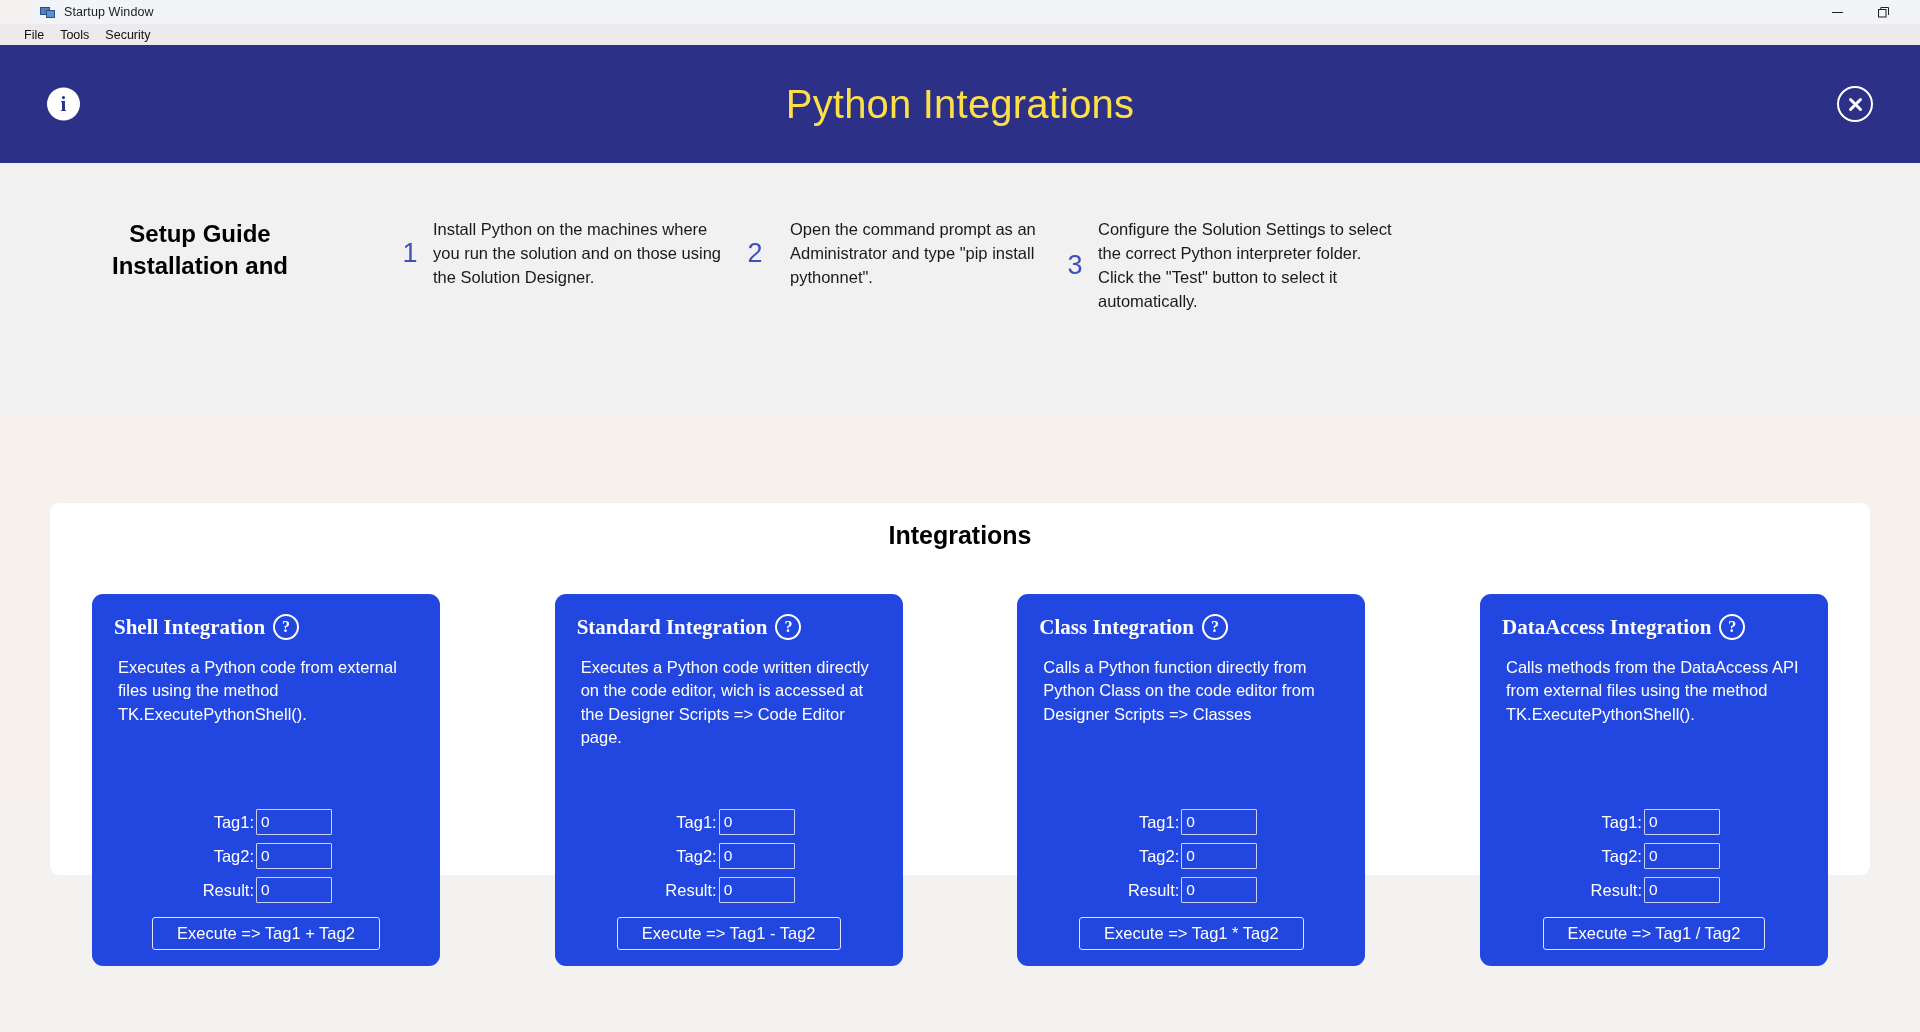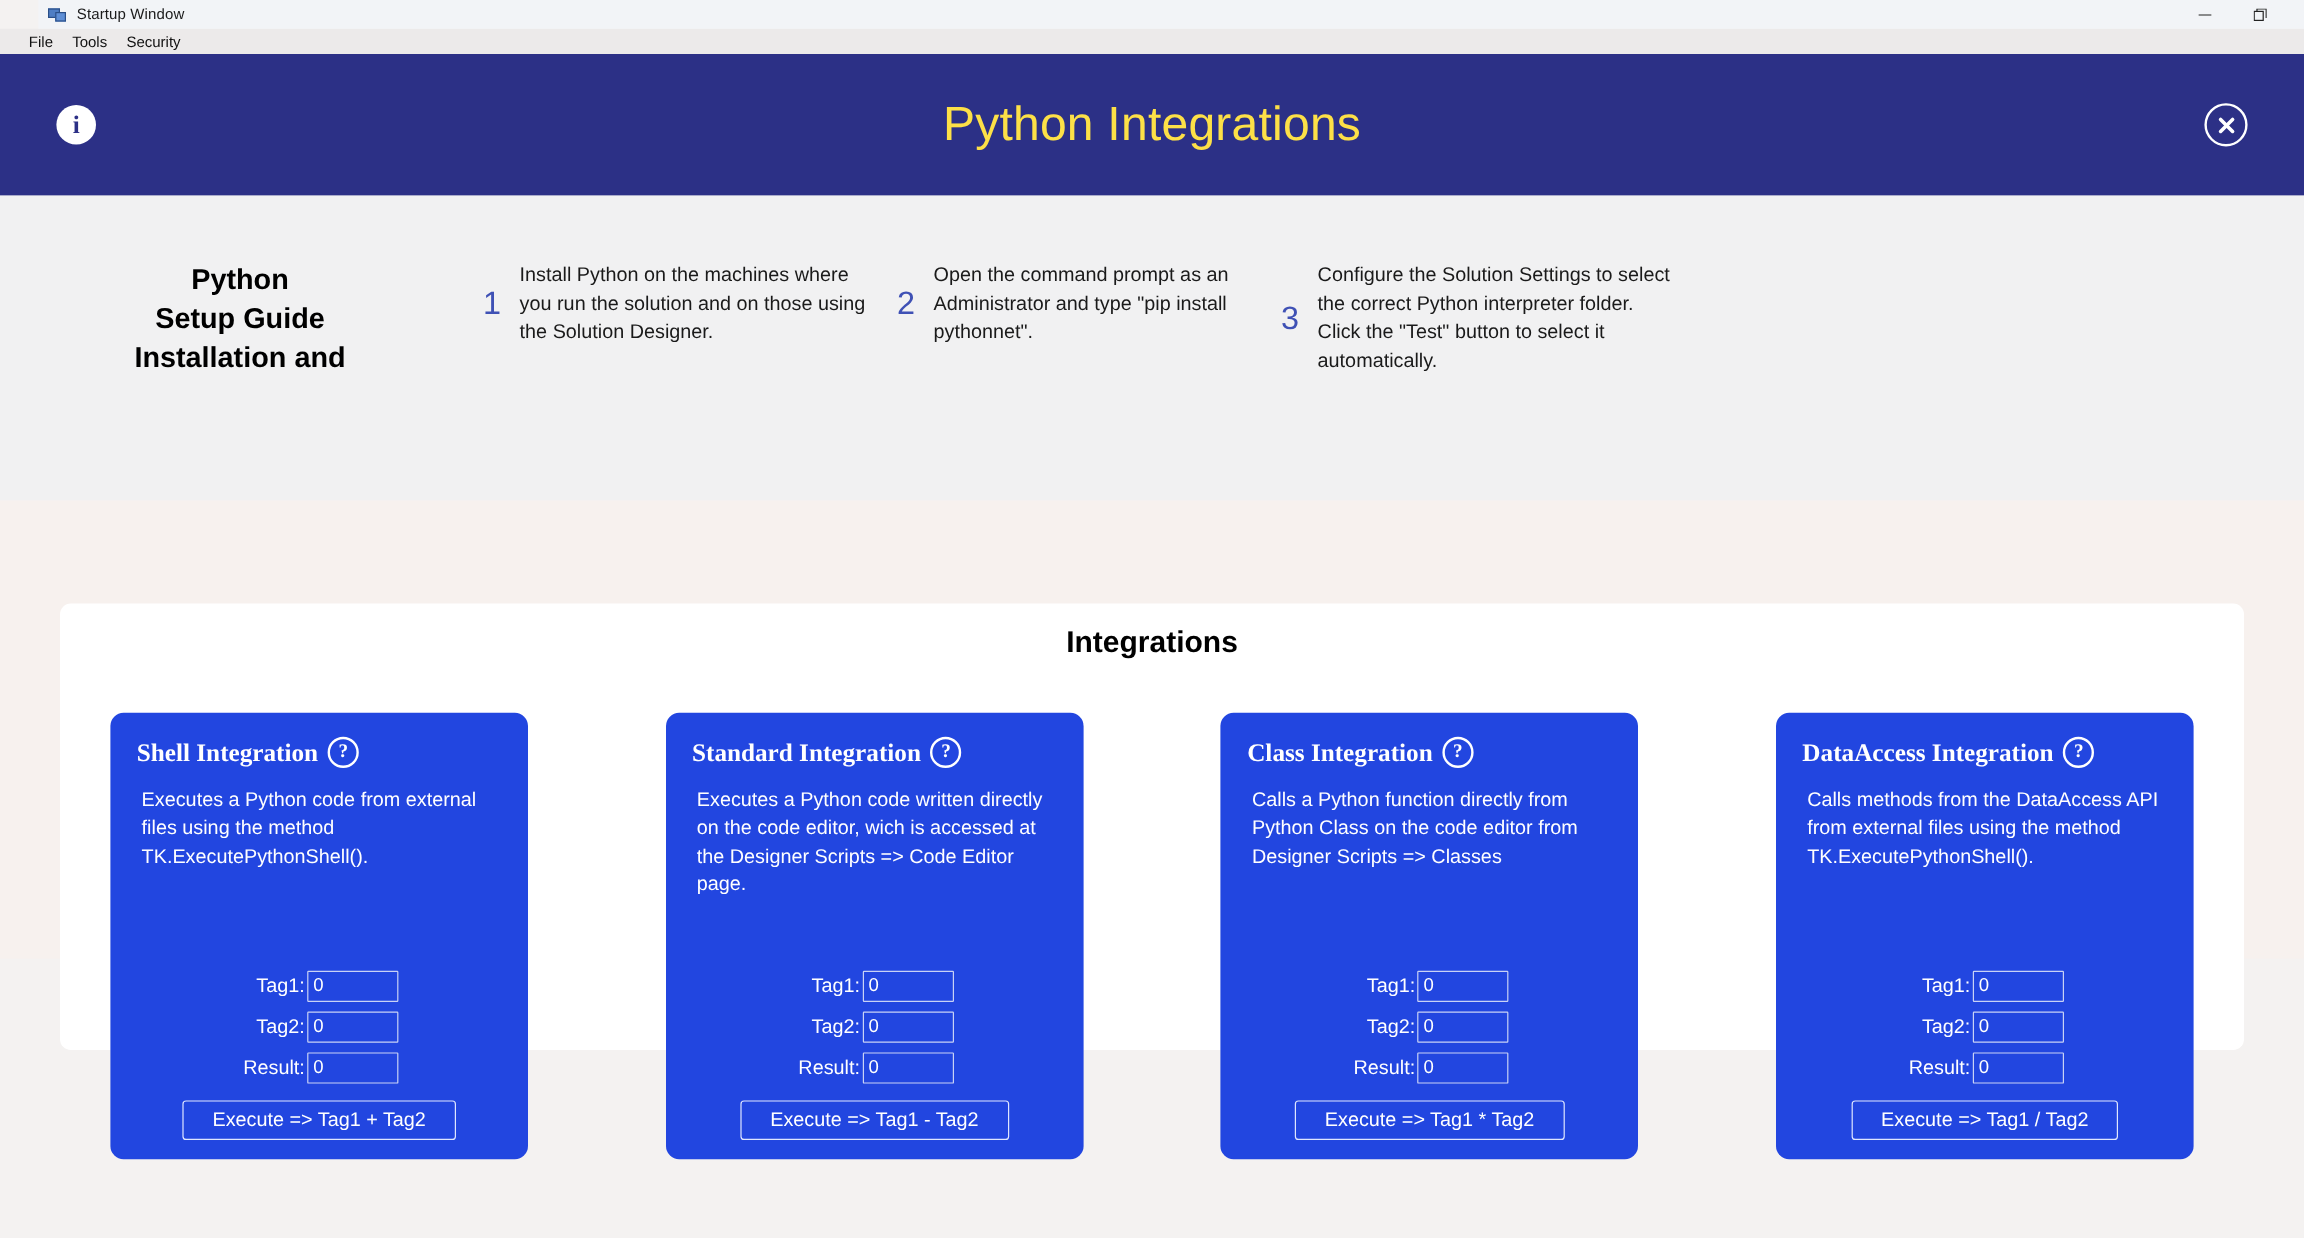--- a/index.html
+++ b/index.html
@@ -105,21 +105,21 @@
     font-size: 27px; color: #3f51b5; font-weight: 400;
     width: 20px; text-align: center; flex: none;
   }
   .step-text {
     font-size: 16.5px; color: #1a1a1a; line-height: 1.45;
   }
   .step1 { width: 345px; }
   .step2 { width: 320px; }
   .step3 { width: 345px; }
   .step1 .step-text { width: 300px; }
-  .step2 .step-text { width: 255px; }
+  .step2 .step-text { width: 255px; margin-left: 12px; }
   .step3 .step-text { width: 300px; }
 
   
   .outer { background:#f7f1ee; width:100%; height:382px; position:relative; }
   .panel {
     position: absolute;
     left: 50px; right: 50px; top: 86px;
     height: 372px;
     background: #ffffff;
     border-radius: 9px;
@@ -243,21 +243,20 @@
     <svg width="17" height="17" viewBox="0 0 17 17">
       <line x1="3.5" y1="3.5" x2="13.5" y2="13.5" stroke="#fff" stroke-width="3" stroke-linecap="round"></line>
       <line x1="13.5" y1="3.5" x2="3.5" y2="13.5" stroke="#fff" stroke-width="3" stroke-linecap="round"></line>
     </svg>
   </div>
 </div>
 
 <div class="guide-area">
   <div class="guide-row">
     <div class="guide-title">
-      <div>Python</div>
       <div>Setup Guide</div>
       <div>Installation and</div>
     </div>
 
     <div class="step step1">
       <div class="step-num">1</div>
       <div class="step-text">Install Python on the machines where you run the solution and on those using the Solution Designer.</div>
     </div>
 
     <div class="step step2">

